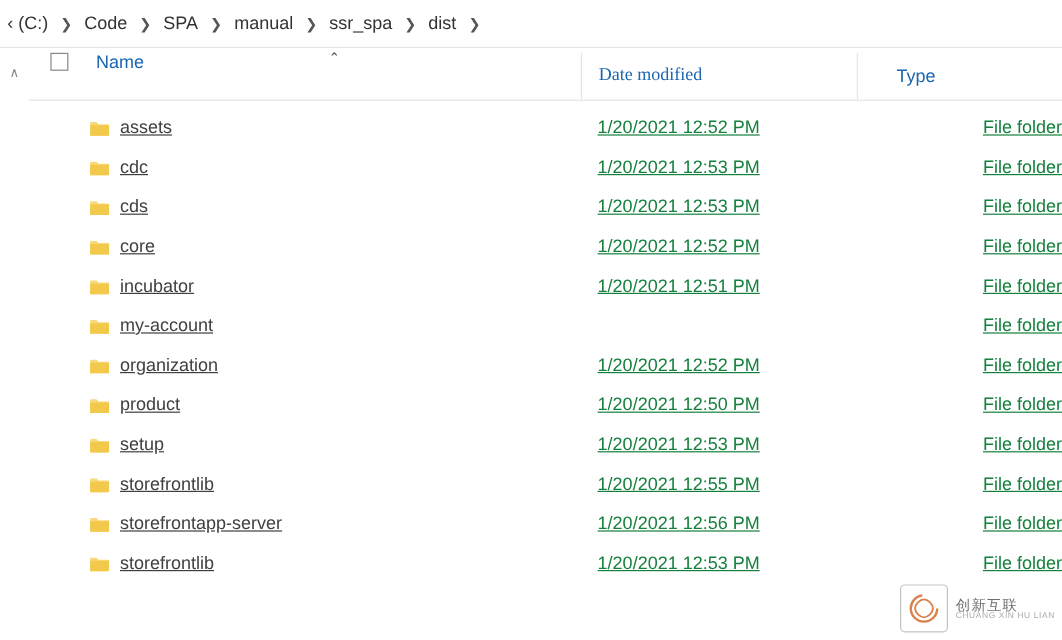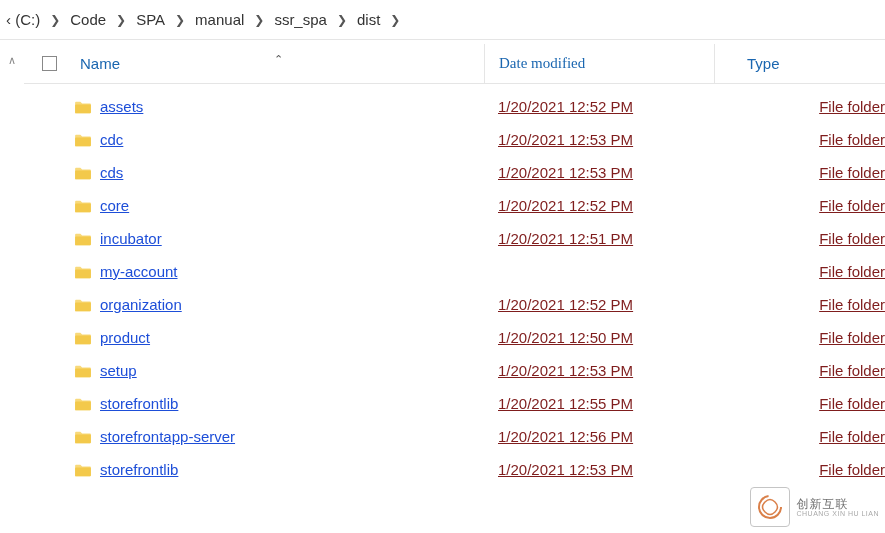--- a/index.html
+++ b/index.html
@@ -46,21 +46,20 @@
     .nav-caret {
       font-size: 11px;
       color: #888;
     }
     .main {
       flex: 1;
       padding-top: 4px;
     }
     .header-row {
       display: flex;
-      align-items: center;
       border-bottom: 1px solid #e5e5e5;
       height: 40px;
       color: #1a66b0;
       font-size: 15px;
       position: relative;
     }
     .col-check {
       width: 50px;
       display: flex;
       justify-content: center;
@@ -128,26 +127,26 @@
       color: #555;
     }
     .row .type-cell {
       flex: 1;
       padding-left: 14px;
       color: #555;
       text-align: right;
     }
     .link {
       text-decoration: underline;
-      color: #1d4ed8;
+      color: #404040;
       cursor: pointer;
     }
     .date-link, .type-link {
       text-decoration: underline;
-      color: #7f1d1d;
+      color: #15803d;
     }
     .watermark {
       position: absolute;
       right: 6px;
       bottom: 6px;
       display: flex;
       align-items: center;
       opacity: 0.85;
     }
     .wm-logo {

